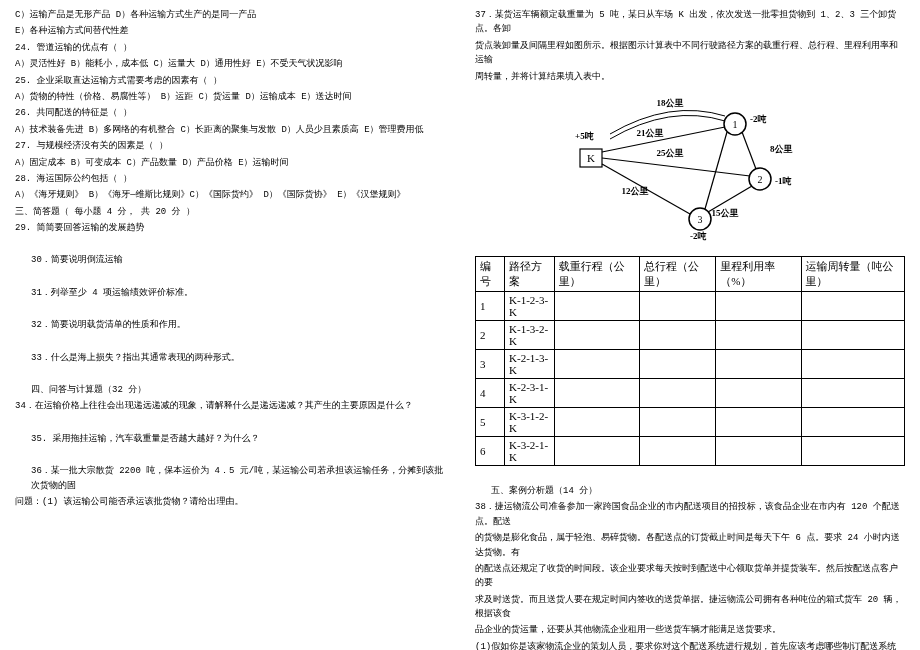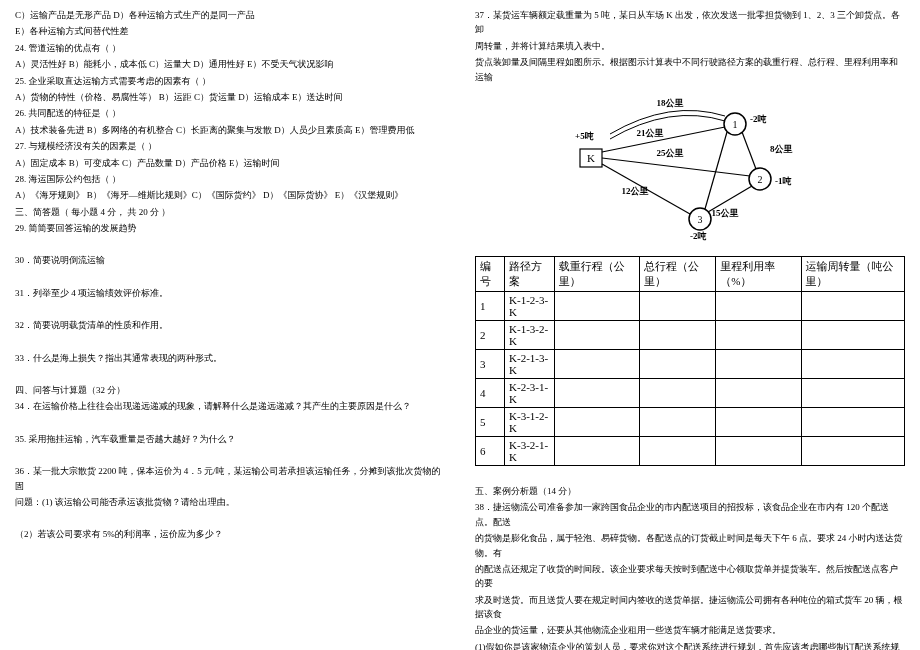--- a/index.html
+++ b/index.html
@@ -14,23 +14,25 @@
     display: flex;
   }
   .col {
     width: 50%;
     padding: 8px 15px;
     box-sizing: border-box;
   }
   .line {
     line-height: 1.6;
     margin: 0 0 2px 0;
+    font-family: Liberation Mono, monospace;
   }
   .gap {
     margin-top: 18px;
+    margin-left: 16px;
   }
   .diagram {
     text-align: center;
     margin: 10px 0;
   }
   .diagram svg {
     display: inline-block;
   }
   table.tb {
     border-collapse: collapse;
@@ -67,27 +69,26 @@
   <div class="line">29. 简简要回答运输的发展趋势</div>
   <div class="line gap">30．简要说明倒流运输</div>
   <div class="line gap">31．列举至少 4 项运输绩效评价标准。</div>
   <div class="line gap">32．简要说明载货清单的性质和作用。</div>
   <div class="line gap">33．什么是海上损失？指出其通常表现的两种形式。</div>
   <div class="line gap">四、问答与计算题（32 分）</div>
   <div class="line">34．在运输价格上往往会出现递远递减的现象，请解释什么是递远递减？其产生的主要原因是什么？</div>
   <div class="line gap">35. 采用拖挂运输，汽车载重量是否越大越好？为什么？</div>
   <div class="line gap">36．某一批大宗散货 2200 吨，保本运价为 4．5 元/吨，某运输公司若承担该运输任务，分摊到该批次货物的固</div>
   <div class="line">问题：(1) 该运输公司能否承运该批货物？请给出理由。</div>
-  <div class="line gap">（2）若该公司要求有 5%的利润率，运价应为多少？</div>
 </div>
 
 <div class="col">
   <div class="line">37．某货运车辆额定载重量为 5 吨，某日从车场 K 出发，依次发送一批零担货物到 1、2、3 三个卸货点。各卸</div>
+  <div class="line">货点装卸量及间隔里程如图所示。根据图示计算表中不同行驶路径方案的载重行程、总行程、里程利用率和运输</div>
   <div class="line">周转量，并将计算结果填入表中。</div>
-  <div class="line">货点装卸量及间隔里程如图所示。根据图示计算表中不同行驶路径方案的载重行程、总行程、里程利用率和运输</div>
 
   <div class="diagram">
     <svg width="260" height="150" viewBox="0 0 260 150">
 
       <rect x="20" y="55" width="22" height="18" fill="none" stroke="#000" stroke-width="1.2"></rect>
       <text x="31" y="68" font-size="11" text-anchor="middle">K</text>
 
       <circle cx="175" cy="30" r="11" fill="none" stroke="#000" stroke-width="1.5"></circle>
       <text x="175" y="34" font-size="10" text-anchor="middle">1</text>
 

